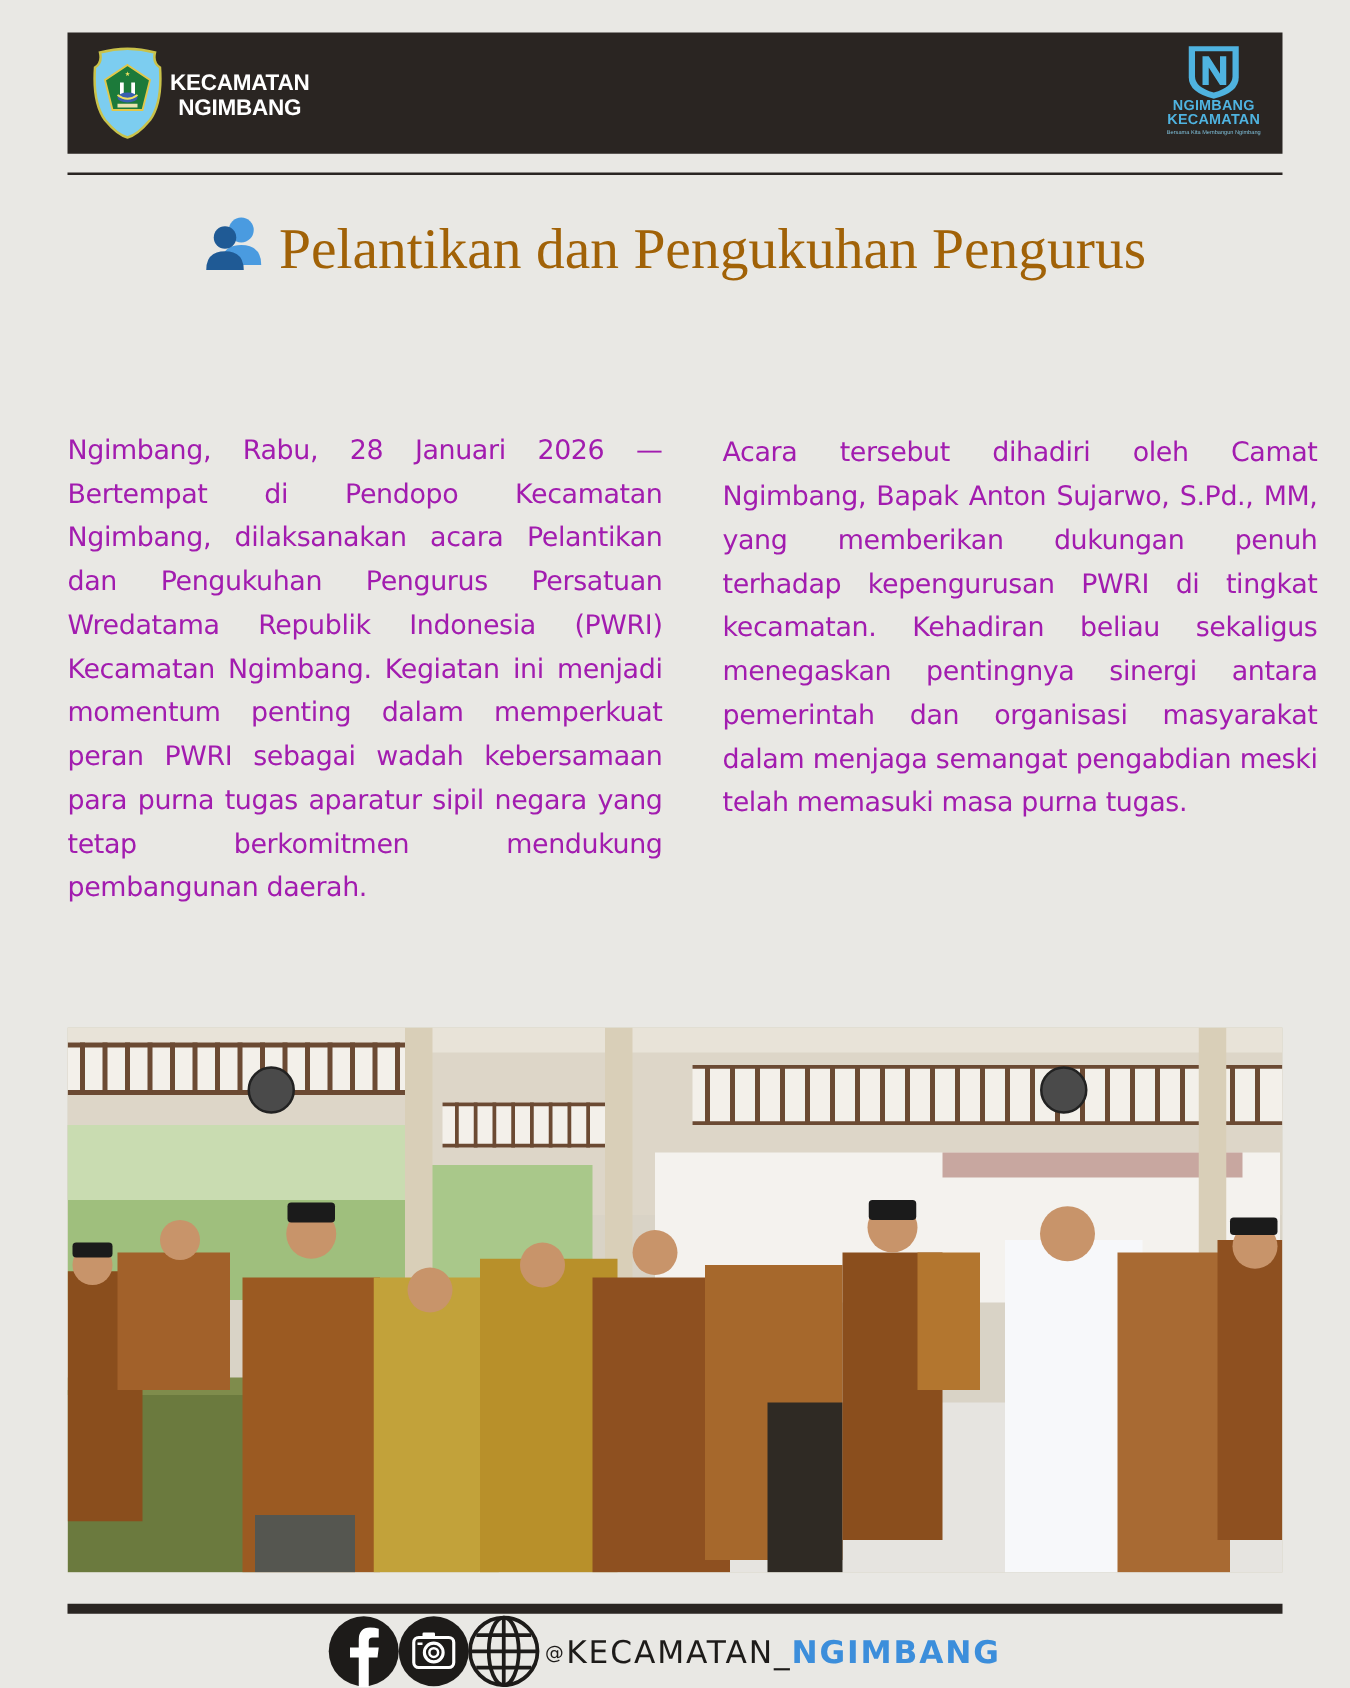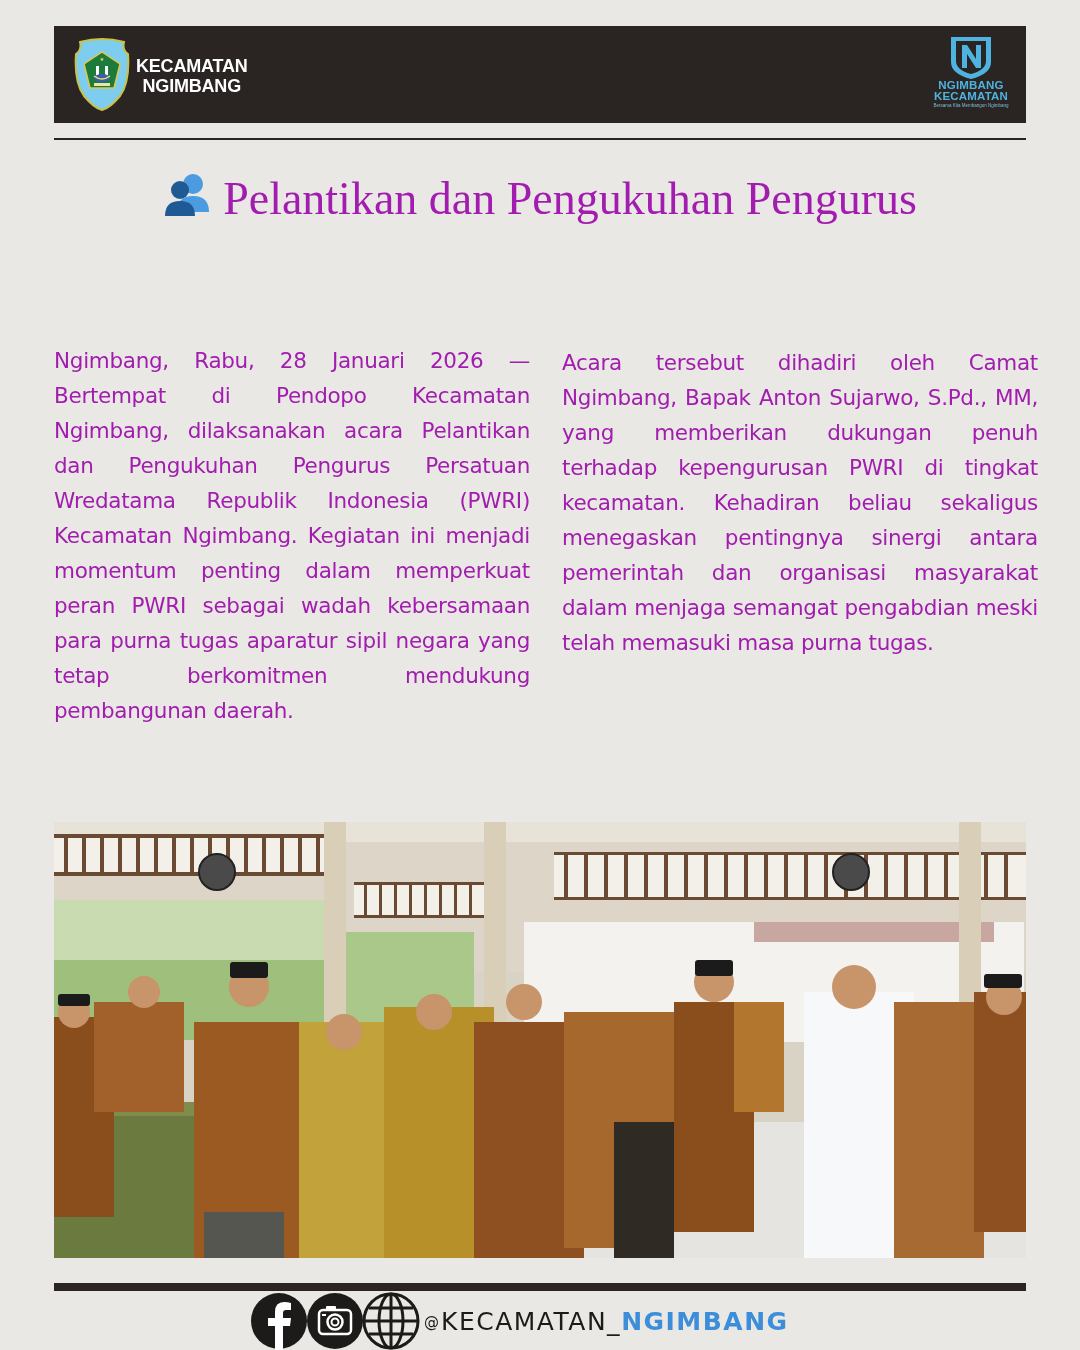--- a/index.html
+++ b/index.html
@@ -25,38 +25,38 @@
     .logo-right { position: absolute; right: 10px; top: 8px; width: 90px; height: 84px; text-align: center; }
     .logo-right .shield { display: block; margin: 0 auto; }
     .logo-right .tag1, .logo-right .tag2 {
       display: block; color: #4fb3e0; font-weight: bold; font-size: 11.5px; line-height: 11px; letter-spacing: 0.2px;
     }
     .logo-right .tag3 { display: block; color: #7fbfd9; font-size: 4.5px; line-height: 7px; }
     .rule-top { position: absolute; left: 54px; top: 138px; width: 972px; height: 1.5px; background: #2a2522; }
     .title {
       position: absolute; left: 60px; top: 172px; width: 960px;
       font-family: "Liberation Serif", "DejaVu Serif", serif;
-      font-size: 46px; line-height: 48px; text-align: center; color: #a21caf;
+      font-size: 46px; line-height: 48px; text-align: center; color: #a16207;
       font-weight: normal;
     }
     .title .people-icon { display: inline-block; vertical-align: -2px; margin-right: 12px; }
     .col {
       position: absolute; top: 343px; width: 476px;
       font-family: "DejaVu Sans", sans-serif;
       font-size: 21.5px; line-height: 35px; text-align: justify; color: #a21caf;
       letter-spacing: -0.3px;
     }
     .col-left { left: 54px; }
-    .col-right { left: 562px; top: 345px; }
+    .col-right { left: 578px; top: 345px; }
     .photo {
       position: absolute; left: 54px; top: 822px; width: 972px; height: 436px;
       overflow: hidden; background: #d9d3c6;
     }
     .rule-bottom { position: absolute; left: 54px; top: 1283px; width: 972px; height: 8px; background: #2a2522; }
-    .footer { position: absolute; left: 250px; top: 1292px; height: 58px; display: flex; align-items: center; justify-content: center; }
+    .footer { position: absolute; left: 262px; top: 1292px; height: 58px; display: flex; align-items: center; justify-content: center; }
     .social { width: 58px; height: 58px; margin-right: -2px; }
     .handle {
       margin-left: 6px; font-family: "DejaVu Sans", sans-serif; font-size: 25px; letter-spacing: 1.5px;
       color: #1d1b19;
     }
     .handle .at { font-size: 15px; letter-spacing: 0; vertical-align: 3px; margin-right: 2px; }
     .handle .accent { color: #3c8edb; font-weight: bold; }
     .handle .base { font-weight: normal; }
   </style>
 </head>

